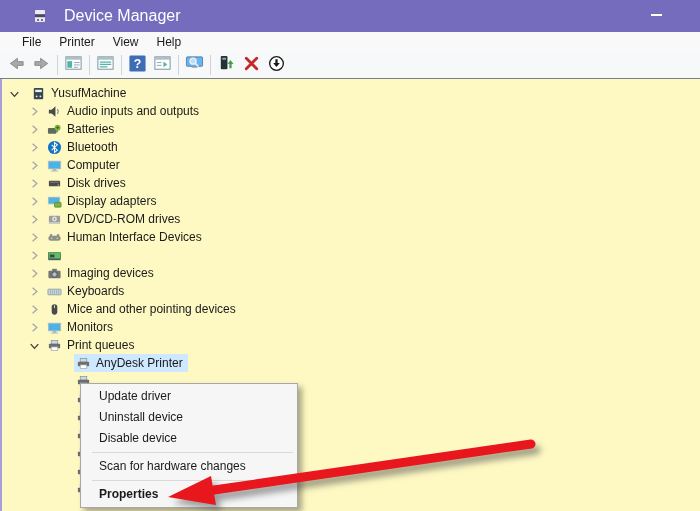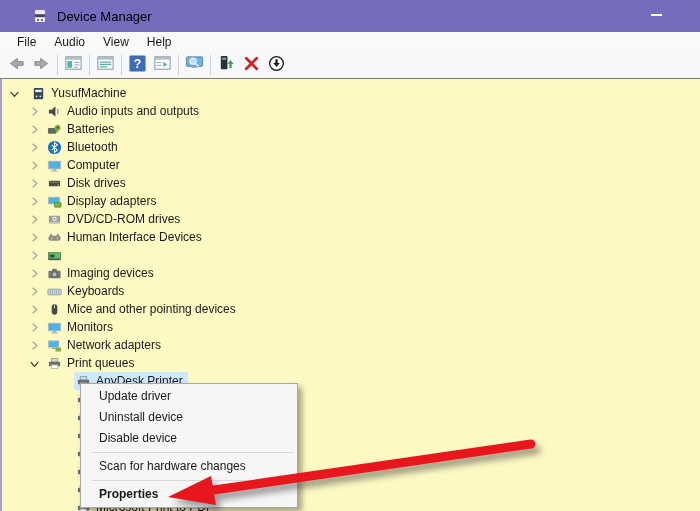--- a/index.html
+++ b/index.html
@@ -3,27 +3,27 @@
 <meta charset="utf-8">
 <style>
   html,body{margin:0;padding:0;background:#fff;}
   .window{position:relative;width:700px;height:511px;overflow:hidden;
     font-family:"Liberation Sans","DejaVu Sans",sans-serif;font-size:12px;color:#1a1a1a;
     background:#fff;}
   
   .titlebar{position:absolute;left:0;top:0;width:700px;height:32px;background:#766cbe;
     display:flex;align-items:center;}
   .titlebar .app-icon{margin-left:32px;width:16px;height:16px;display:inline-flex;}
-  .titlebar .title{margin-left:9px;color:#000000;font-size:13px;}
+  .titlebar .title{margin-left:16px;color:#ffffff;font-size:16px;}
   .min-btn{position:absolute;right:22px;top:0;width:44px;height:30px;display:flex;
     align-items:center;justify-content:center;}
   .min-glyph{width:11px;height:1.5px;background:#fff;}
   
   .menubar{position:absolute;left:0;top:32px;width:700px;height:20px;background:#f9f9f9;
-    display:flex;align-items:center;padding-left:8px;box-sizing:border-box;}
+    display:flex;align-items:center;padding-left:13px;box-sizing:border-box;}
   .menubar .mitem{padding:2px 9px;cursor:default;}
   
   .toolbar{position:absolute;left:0;top:52px;width:700px;height:27px;background:#f7f8fa;
     display:flex;align-items:center;padding-left:4px;box-sizing:border-box;
     border-bottom:1px solid #787d86;}
   .tbtn{width:25px;height:22px;display:flex;align-items:center;justify-content:center;}
   .tbtn svg{width:19px;height:19px;}
   .tsep{width:1px;height:20px;background:#d2d2d2;margin:0 3px;}
   
   .treepane{position:absolute;left:0;top:79px;width:700px;height:432px;background:#fef9c3;
@@ -59,21 +59,21 @@
         </svg>
       </span>
     <span class="title">Device Manager</span>
     <span class="min-btn">
         <span class="min-glyph"></span>
       </span>
   </div>
 
   <div class="menubar" id="menubar">
       <span class="mitem">File</span>
-      <span class="mitem">Audio</span>
+      <span class="mitem">Printer</span>
       <span class="mitem">View</span>
       <span class="mitem">Help</span>
     </div>
 
   <div class="toolbar" id="toolbar">
       <span class="tbtn">
         <span><svg viewBox="0 0 20 20">
             <path d="M11 4.5v3.5h6v4h-6v3.5L3.5 10z" fill="#a8a8a8" stroke="#7d7d7d" stroke-width="0.8"></path>
           </svg></span>
       </span>
@@ -349,36 +349,20 @@
         </span>
         <span class="ticon" style="margin-left: 4px;">
           <svg viewBox="0 0 16 16">
             <rect x="1" y="3" width="14" height="9" rx="0.5" fill="#b0bec5"></rect>
             <rect x="2" y="4" width="12" height="7" fill="#4ab3e8"></rect>
             <rect x="6" y="12" width="4" height="1.5" fill="#90a4ae"></rect>
             <rect x="4" y="13.5" width="8" height="1" fill="#b0bec5"></rect>
           </svg>
         </span>
         <span class="tlabel">Monitors</span>
-      </div>
-      <div class="trow">
-        <span class="chev" style="margin-left: 24px;">
-          <svg viewBox="0 0 16 16">
-            <path d="M6 4l4.5 4L6 12" fill="none" stroke="#a6a6a6" stroke-width="1.4"></path>
-          </svg>
-        </span>
-        <span class="ticon" style="margin-left: 4px;">
-          <svg viewBox="0 0 16 16">
-            <rect x="1" y="2.5" width="12" height="8" fill="#b0bec5"></rect>
-            <rect x="2" y="3.5" width="10" height="6" fill="#4ab3e8"></rect>
-            <rect x="5" y="10.5" width="4" height="1.2" fill="#90a4ae"></rect>
-            <rect x="9" y="10" width="6" height="4.5" rx="0.5" fill="#7cb342"></rect>
-          </svg>
-        </span>
-        <span class="tlabel">Network adapters</span>
       </div>
       <div class="trow">
         <span class="chev" style="margin-left: 24px;">
           <svg viewBox="0 0 16 16">
             <path d="M4 6.5L8 11l4-4.5" fill="none" stroke="#3c3c3c" stroke-width="1.4"></path>
           </svg>
         </span>
         <span class="ticon" style="margin-left: 4px;">
           <svg viewBox="0 0 16 16">
             <rect x="4.5" y="2.5" width="7" height="4" fill="#cfd8dc" stroke="#78909c" stroke-width="0.7"></rect>

